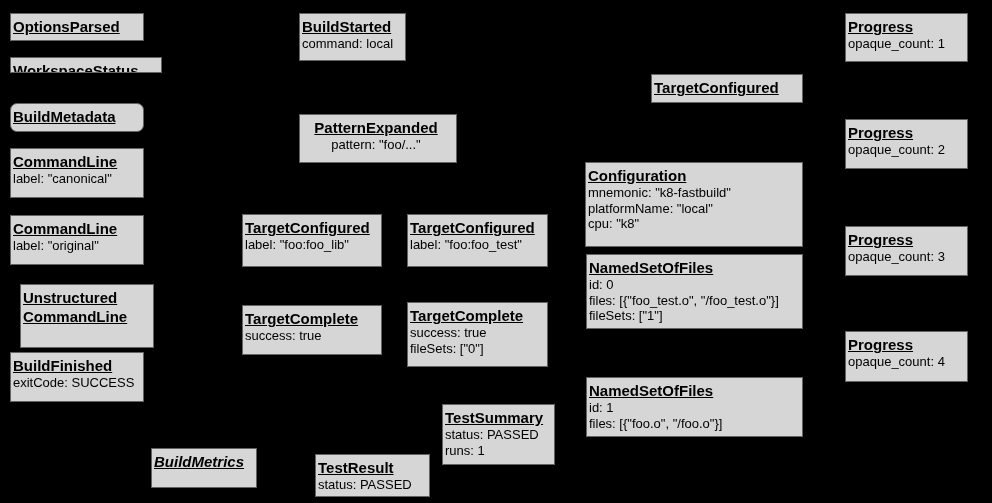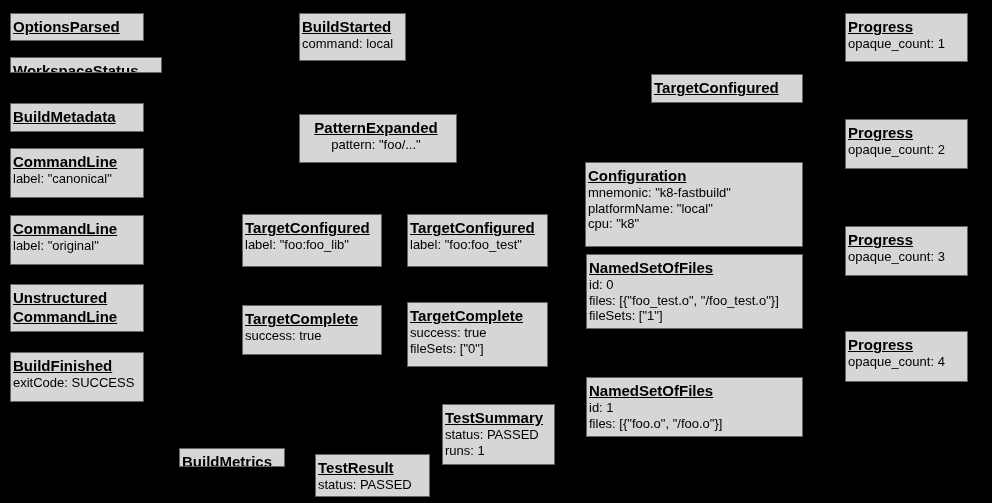--- a/index.html
+++ b/index.html
@@ -45,40 +45,40 @@
 </head>
 <body>
 
 <div id="canvas">
     <div class="node" style="left: 10px; top: 13px; width: 134px; height: 28px;">
       <span class="node-title">OptionsParsed</span>
     </div>
     <div class="node" style="left: 10px; top: 57px; width: 152px; height: 16px;">
       <span class="node-title">WorkspaceStatus</span>
     </div>
-    <div class="node" style="left: 10px; top: 103px; width: 134px; height: 29px;">
+    <div class="node" style="left: 10px; top: 103px; width: 134px; height: 29px; border-radius: 7px;">
       <span class="node-title">BuildMetadata</span>
     </div>
     <div class="node" style="left: 10px; top: 148px; width: 134px; height: 50px;">
       <span class="node-title">CommandLine</span>
       <span class="node-field">label: "canonical"</span>
     </div>
     <div class="node" style="left: 10px; top: 215px; width: 134px; height: 50px;">
       <span class="node-title">CommandLine</span>
       <span class="node-field">label: "original"</span>
     </div>
-    <div class="node" style="left: 10px; top: 284px; width: 134px; height: 48px;">
+    <div class="node" style="left: 20px; top: 284px; width: 134px; height: 64px;">
       <span class="node-title">Unstructured</span>
       <span class="node-title">CommandLine</span>
     </div>
     <div class="node" style="left: 10px; top: 352px; width: 134px; height: 50px;">
       <span class="node-title">BuildFinished</span>
       <span class="node-field">exitCode: SUCCESS</span>
     </div>
-    <div class="node" style="left: 179px; top: 448px; width: 106px; height: 19px;">
+    <div class="node" style="left: 151px; top: 448px; width: 106px; height: 40px; font-style: italic;">
       <span class="node-title">BuildMetrics</span>
     </div>
     <div class="node" style="left: 299px; top: 13px; width: 107px; height: 48px;">
       <span class="node-title">BuildStarted</span>
       <span class="node-field">command: local</span>
     </div>
     <div class="node" style="left: 299px; top: 114px; width: 158px; height: 49px; text-align: center;">
       <span class="node-title">PatternExpanded</span>
       <span class="node-field">pattern: "foo/..."</span>
     </div>

